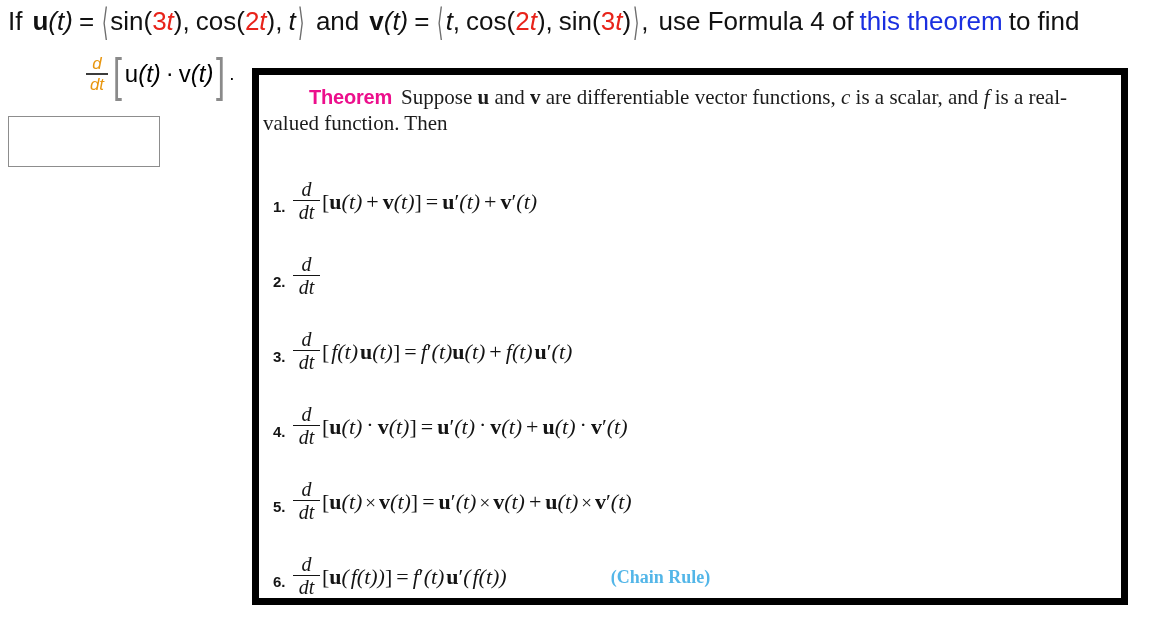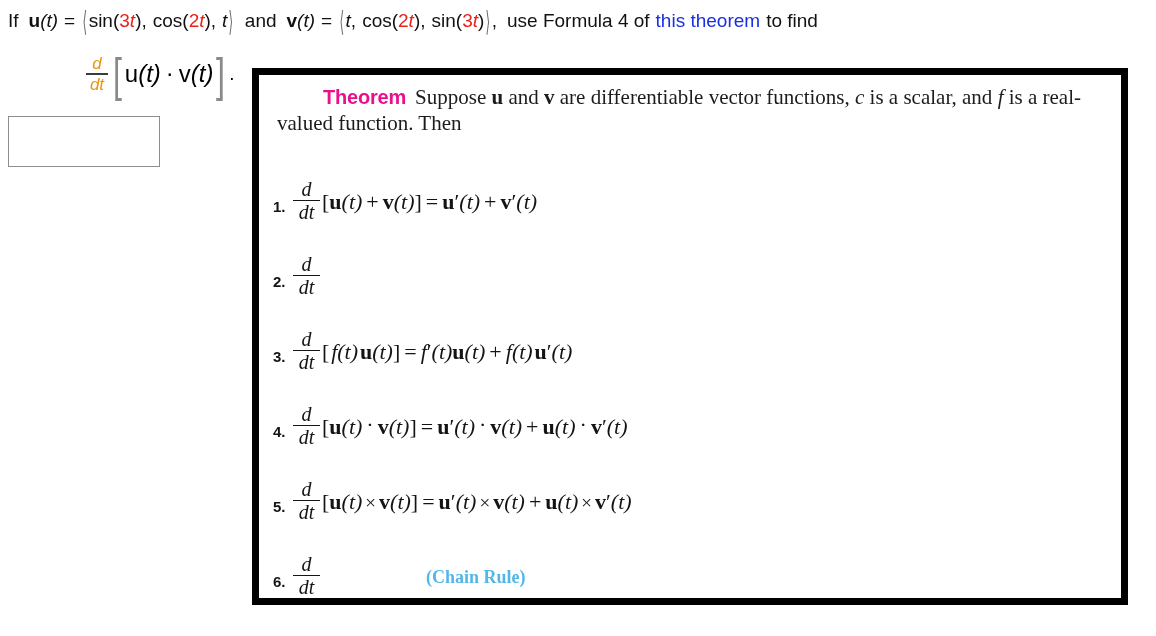--- a/index.html
+++ b/index.html
@@ -15,21 +15,21 @@
     color: #000000;
     overflow: hidden;
   }
 
   
   .prompt {
     position: absolute;
     left: 8px;
     top: 9px;
     font-family: "Liberation Sans", sans-serif;
-    font-size: 19px;
+    font-size: 26px;
     line-height: 24px;
     white-space: nowrap;
     color: #111111;
   }
   .prompt .vec {
     font-weight: bold;
     font-family: "Liberation Sans", sans-serif;
   }
   .ital {
     font-style: italic;
@@ -130,21 +130,21 @@
     left: 252px;
     top: 68px;
     width: 876px;
     height: 537px;
     border: 7px solid #000000;
     box-sizing: border-box;
     background: #ffffff;
   }
   .theorem-inner {
     position: relative;
-    padding: 9px 14px 8px 18px;
+    padding: 9px 14px 8px 4px;
     height: 100%;
     box-sizing: border-box;
     font-family: "Liberation Serif", serif;
   }
   .theorem-head {
     font-family: "Liberation Serif", serif;
     font-size: 21px;
     line-height: 26px;
     color: #1c1c1c;
     max-width: 855px;
@@ -325,18 +325,19 @@
         <span class="fbody"><span>[</span><span class="bvec">u</span><span class="it">(t)</span><span class="optimes">×</span><span class="bvec">v</span><span class="it">(t)</span><span>]</span><span class="eq">=</span><span class="bvec">u</span><span class="prime">′</span><span class="it">(t)</span><span class="optimes">×</span><span class="bvec">v</span><span class="it">(t)</span><span class="plus">+</span><span class="bvec">u</span><span class="it">(t)</span><span class="optimes">×</span><span class="bvec">v</span><span class="prime">′</span><span class="it">(t)</span></span>
       </div>
 
       <div class="frow">
         <span class="fnum">6.</span>
         <span class="ffrac">
           <span class="fnumer">d</span>
           <span class="fbar"></span>
           <span class="fdenom">dt</span>
         </span>
+        <span class="fbody"><span>[</span><span class="bvec">u</span><span class="it">( f(t))</span><span>]</span><span class="eq">=</span><span class="it">f</span><span class="prime">′</span><span class="it">(t)</span><span class="bvec"> u</span><span class="prime">′</span><span class="it">( f(t))</span></span>
         <span class="chain">(Chain Rule)</span>
       </div>
 
     </div>
   </div>
 </div>
 
 </body></html>

